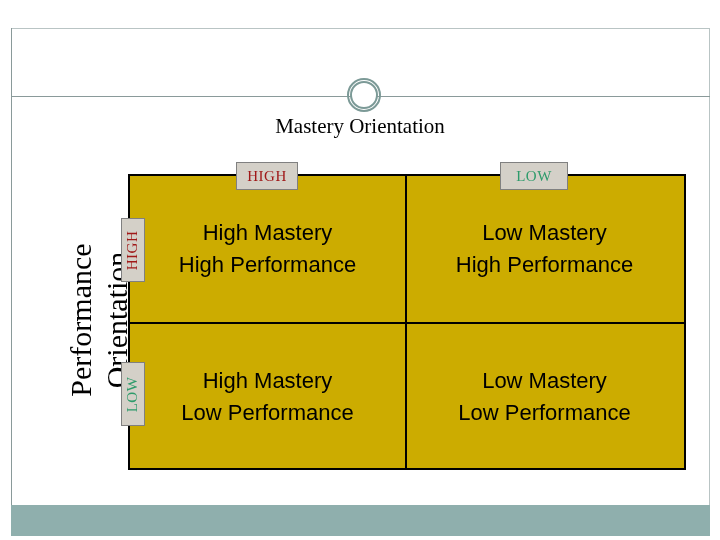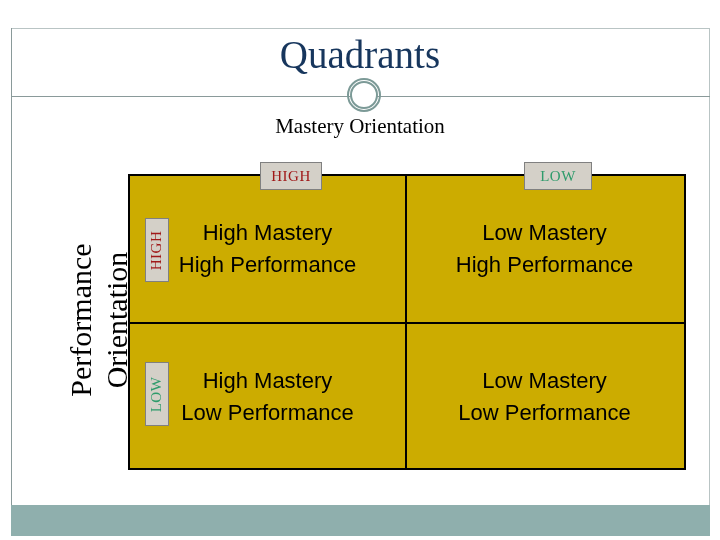--- a/index.html
+++ b/index.html
@@ -154,21 +154,20 @@
     position: absolute;
     background: #d4d0c8;
     border: 1px solid #808080;
     box-sizing: border-box;
     font-family: "Liberation Serif", serif;
     font-size: 15px;
     letter-spacing: 0.5px;
     display: flex;
     align-items: center;
     justify-content: center;
-    margin-left: 24px;
   }
   .tag-high { color: #a01818; }
   .tag-low  { color: #2e9b6b; }
 
   .tag-top-high {
     left: 236px;
     top: 162px;
     width: 62px;
     height: 28px;
   }
@@ -231,21 +230,20 @@
 </head>
 <body>
 
 <div id="slide">
 
   <div class="frame-top"></div>
   <div class="frame-left"></div>
   <div class="frame-right"></div>
   <div class="divider"></div>
 
-  <div class="slide-title">Quadrants</div>
 
   <div class="ring-outer"></div>
   <div class="ring-inner"></div>
 
   <div class="mastery-heading">Mastery Orientation</div>
 
   <div class="axis-label">
     <div>
       <span class="al1">Performance</span>
       <span class="al2">Orientation</span>

